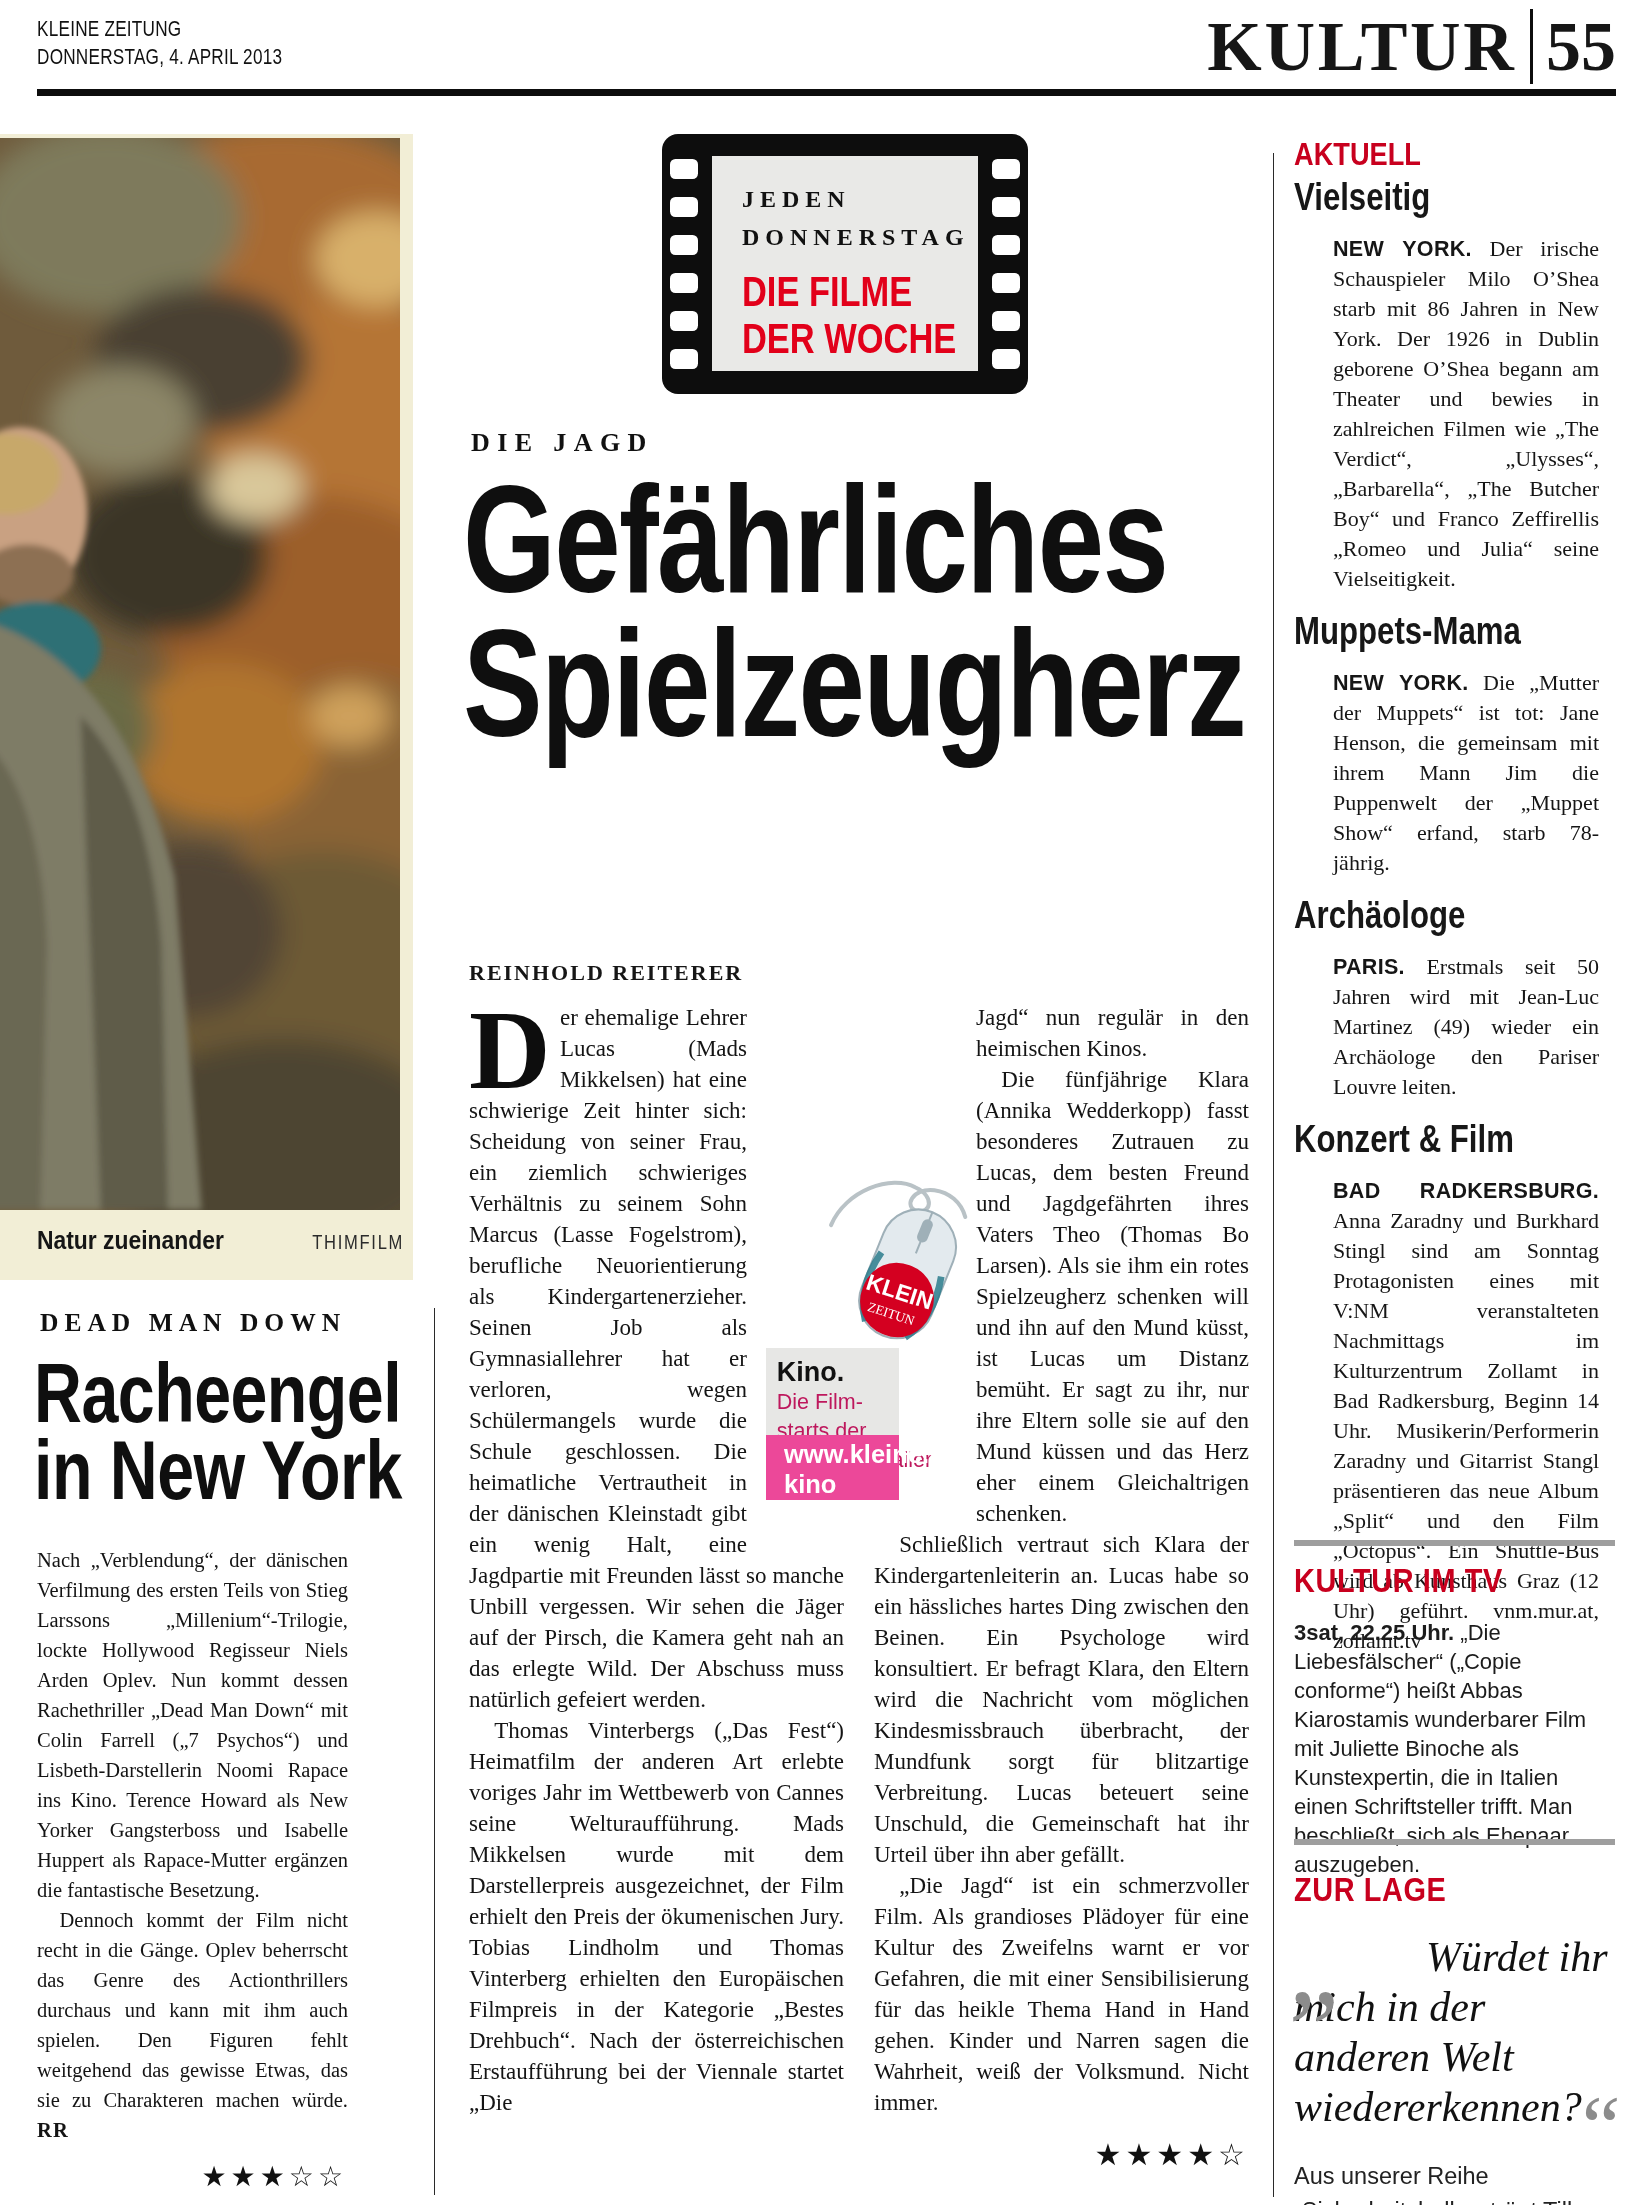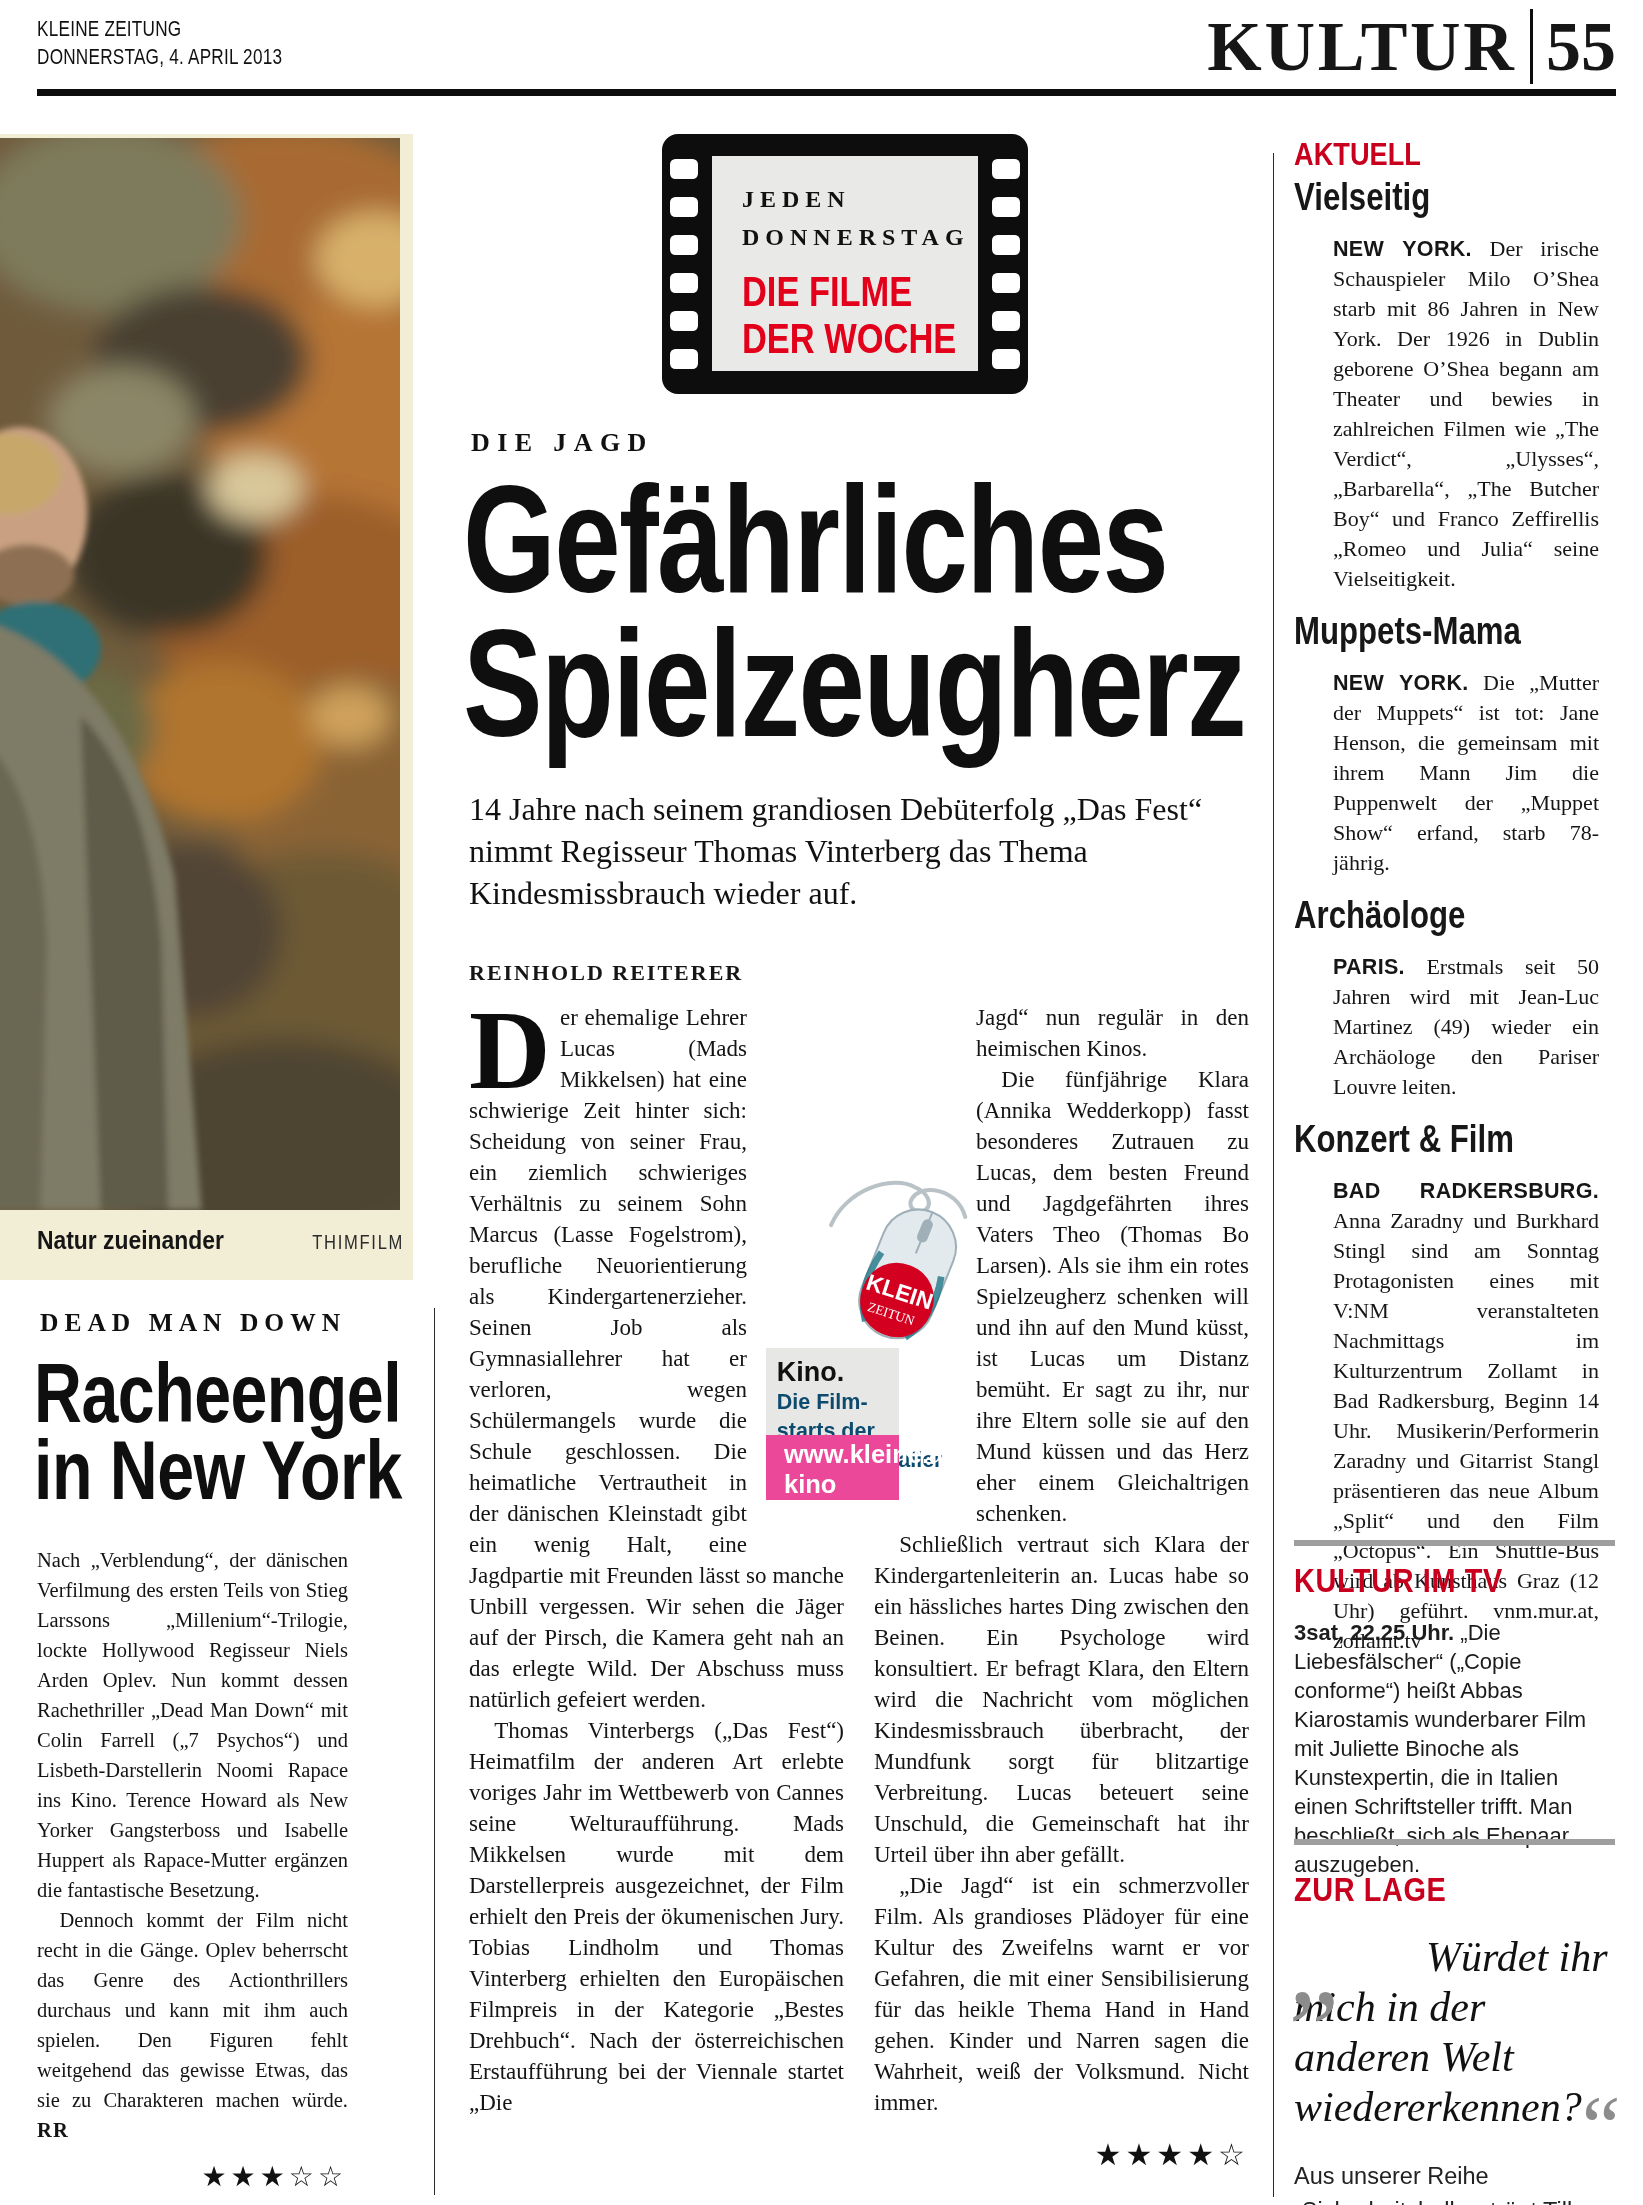--- a/index.html
+++ b/index.html
@@ -66,21 +66,21 @@
   .stars-main{left:1072px;top:2137px;width:177px;}
   .stars-left{left:198px;top:2160px;width:149px;font-size:28px;}
   .sig{font-weight:bold;letter-spacing:1.3px;}
 
   
   .kino{position:absolute;left:758px;top:1170px;width:210px;height:332px;}
   .kino svg.mouse{position:absolute;right:-4px;top:0;width:145px;height:176px;}
   .kino-panel{position:absolute;left:8px;top:134px;width:133px;height:139px;background:#e7e7e5;
               padding:9.4px 0 0 10.8px;box-sizing:border-box;font-family:"Liberation Sans",sans-serif;margin-top:44px;}
   .kino-title{font-weight:bold;font-size:27px;line-height:31px;color:#111;}
-  .kino-line{font-size:21.5px;line-height:29px;color:#0c4a6e;white-space:nowrap;font-weight:bold;}
+  .kino-line{font-size:21.5px;line-height:29px;color:#be185d;white-space:nowrap;}
   .kino-url{position:absolute;left:8px;top:265px;width:133px;height:65px;background:#ec4899;
             color:#fff;font-family:"Liberation Sans",sans-serif;font-weight:bold;font-size:25.5px;
             line-height:30px;padding:4px 0 0 18px;box-sizing:border-box;white-space:nowrap;}
 
   
   .left-kicker{position:absolute;left:40px;top:1308px;letter-spacing:6px;font-size:25.5px;}
   .left-headline{position:absolute;left:34px;top:1355px;font-family:"Liberation Sans",sans-serif;
                  font-weight:bold;font-size:83px;line-height:77px;color:#0f0f0f;
                  transform:scaleX(.8);transform-origin:0 0;white-space:nowrap;letter-spacing:-0.7px;}
   .left-body{position:absolute;left:37px;top:1545px;width:311px;font-size:20.5px;line-height:30px;
@@ -207,21 +207,20 @@
         <div class="hole"></div>
         <div class="hole"></div>
     </div>
   </div>
 
   <div class="kicker main-kicker">DIE JAGD</div>
   <div class="main-headline">
     <span>Gefährliches</span><br>
     <span>Spielzeugherz</span>
   </div>
-  <div class="main-subtitle">14 Jahre nach seinem grandiosen Debüterfolg „Das Fest“ nimmt Regisseur Thomas Vinterberg das Thema Kindesmissbrauch wieder auf.</div>
   <div class="main-byline">REINHOLD REITERER</div>
 
   <div class="bodycol col1">
     <span class="wrap-r"></span>
     <p class="para">
       <span class="dropcap">D</span><span>er ehemalige Lehrer Lucas (Mads Mikkelsen) hat eine schwierige Zeit hinter sich: Scheidung von seiner Frau, ein ziemlich schwieriges Verhältnis zu seinem Sohn Marcus (Lasse Fogelstrom), berufliche Neuorientierung als Kindergartenerzieher. Seinen Job als Gymnasiallehrer hat er verloren, wegen Schülermangels wurde die Schule geschlossen. Die heimatliche Vertrautheit in der dänischen Kleinstadt gibt ein wenig Halt, eine Jagdpartie mit Freunden lässt so manche Unbill vergessen. Wir sehen die Jäger auf der Pirsch, die Kamera geht nah an das erlegte Wild. Der Abschuss muss natürlich gefeiert werden.</span>
     </p>
     <p class="para">Thomas Vinterbergs („Das Fest“) Heimatfilm der anderen Art erlebte voriges Jahr im Wettbewerb von Cannes seine Welturaufführung. Mads Mikkelsen wurde mit dem Darstellerpreis ausgezeichnet, der Film erhielt den Preis der ökumenischen Jury. Tobias Lindholm und Thomas Vinterberg erhielten den Europäischen Filmpreis in der Kategorie „Bestes Drehbuch“. Nach der österreichischen Erstaufführung bei der Viennale startet „Die</p>
   </div>
 

